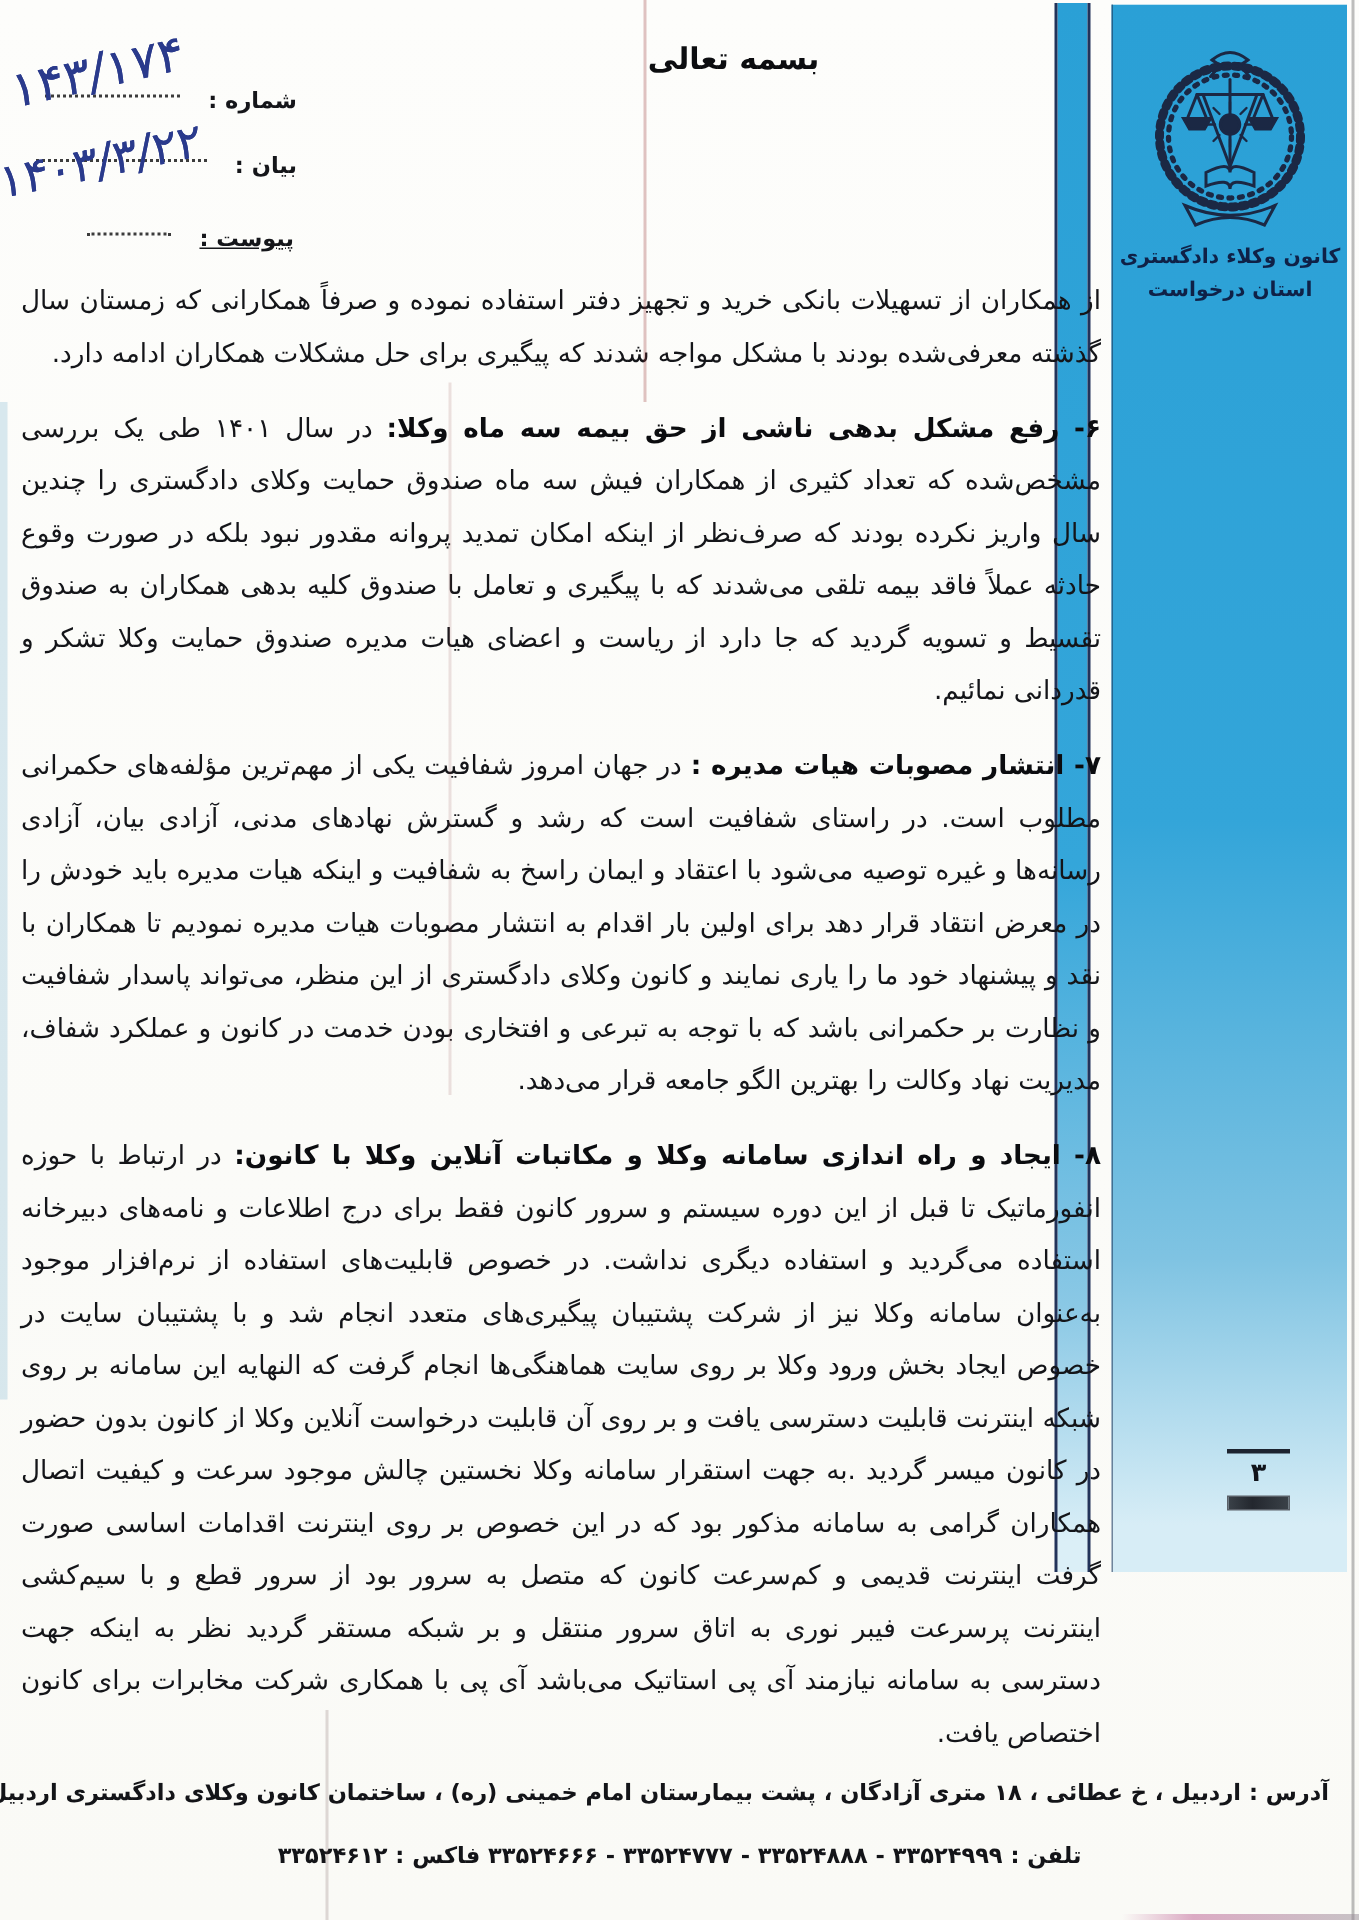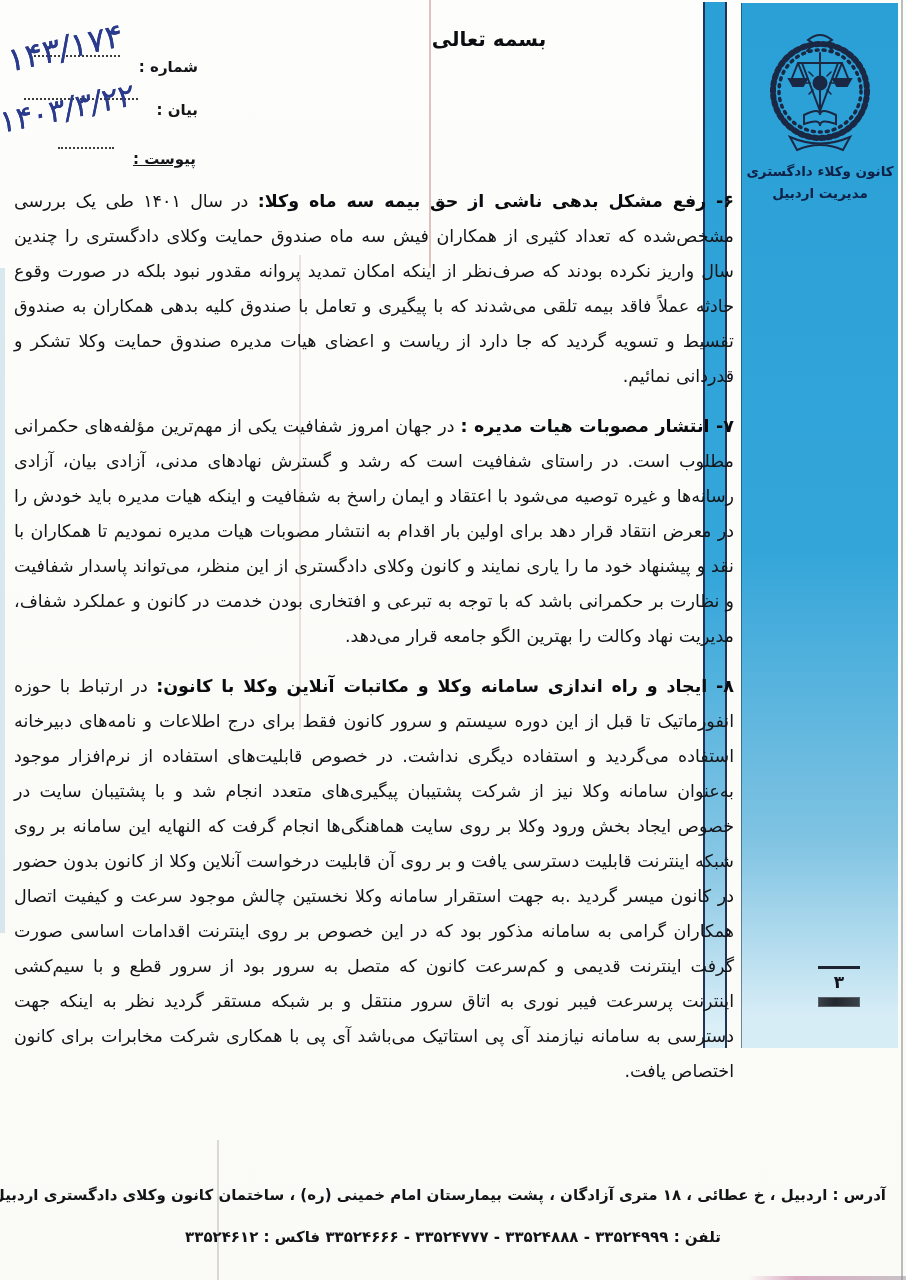--- a/index.html
+++ b/index.html
@@ -30,21 +30,21 @@
   .pagenum{position:absolute; left:818px; top:966px; width:42px; text-align:center;}
   .pn-line{border-top:3px solid #1d2430; margin-bottom:1px;}
   .pn-num{font-size:17px; font-weight:bold; color:#10131a; line-height:1.5;}
   .pn-bar{height:8px; margin-top:1px; background:linear-gradient(90deg,#3a4148,#23272e 40%,#3a4148);
           border:1px solid #5a6068;}
   
   .bism{
     position:absolute; top:27px; left:0; right:0; text-align:center;
     transform:translateX(36px); font-weight:bold; font-size:20px; color:#0c0d10;
   }
-  .f-row{position:absolute; direction:rtl; display:flex; align-items:flex-start;
+  .f-row{position:absolute; direction:rtl; display:flex; align-items:center;
          font-weight:bold; font-size:15px; color:#15161a;gap:15px;}
   .f-label{white-space:nowrap; margin-left:4px;}
   .f-dots{flex:1; border-bottom:2px dotted #3c3c3c; transform:translateY(-3px);}
   .row-num{top:58px; left:30px; width:168px;}
   .row-date{top:101px; left:24px; width:174px;}
   .row-att{top:150px; left:58px; width:138px;text-decoration:underline;}
   .hand{
     position:absolute; color:#2a3a8c; font-weight:normal; white-space:nowrap;
     text-shadow:0 0 .4px #2a3a8c;
   }
@@ -98,21 +98,21 @@
           <path d="M42 34 L60 82 M78 34 L60 82"></path>
           <circle cx="60" cy="54" r="6.5" fill="#1b2844"></circle>
           <path d="M60 44 v-5 M60 64 v5 M50 54 h-5 M70 54 h5 M53 47 l-4 -4 M67 47 l4 -4 M53 61 l-4 4 M67 61 l4 4" stroke-width="1.6"></path>
           <path d="M44 86 q16 -8 16 0 q0 -8 16 0 v9 q-16 -6 -16 2 q0 -8 -16 -2 z"></path>
           <path d="M30 108 q30 13 60 0 l-7 13 q-23 -10 -46 0 z"></path>
         </g>
       </svg>
     </div>
     <div class="org">
       <div>کانون وکلاء دادگستری</div>
-      <div>مدیریت اردبیل</div>
+      <div>استان درخواست</div>
     </div>
   </div>
   <div class="edge-right"></div>
 
   <div class="pagenum">
     <div class="pn-line"></div>
     <div class="pn-num">۳</div>
     <div class="pn-bar"></div>
   </div>
 
@@ -128,20 +128,21 @@
   </div>
   <div class="f-row row-att">
     <span class="f-label">پیوست :</span>
     <span class="f-dots"></span>
   </div>
 
   <div class="hand hand-num">۱۴۳/۱۷۴</div>
   <div class="hand hand-date">۱۴۰۳/۳/۲۲</div>
 
   <div class="body-text">
+    <p><b></b><span>از همکاران از تسهیلات بانکی خرید و تجهیز دفتر استفاده نموده و صرفاً همکارانی که زمستان سال گذشته معرفی‌شده بودند با مشکل مواجه شدند که پیگیری برای حل مشکلات همکاران ادامه دارد.</span></p>
     <p><b>۶- رفع مشکل بدهی ناشی از حق بیمه سه ماه وکلا:</b><span> در سال ۱۴۰۱ طی یک بررسی مشخص‌شده که تعداد کثیری از همکاران فیش سه ماه صندوق حمایت وکلای دادگستری را چندین سال واریز نکرده بودند که صرف‌نظر از اینکه امکان تمدید پروانه مقدور نبود بلکه در صورت وقوع حادثه عملاً فاقد بیمه تلقی می‌شدند که با پیگیری و تعامل با صندوق کلیه بدهی همکاران به صندوق تقسیط و تسویه گردید که جا دارد از ریاست و اعضای هیات مدیره صندوق حمایت وکلا تشکر و قدردانی نمائیم.</span></p>
     <p><b>۷- انتشار مصوبات هیات مدیره :</b><span> در جهان امروز شفافیت یکی از مهم‌ترین مؤلفه‌های حکمرانی مطلوب است. در راستای شفافیت است که رشد و گسترش نهادهای مدنی، آزادی بیان، آزادی رسانه‌ها و غیره توصیه می‌شود با اعتقاد و ایمان راسخ به شفافیت و اینکه هیات مدیره باید خودش را در معرض انتقاد قرار دهد برای اولین بار اقدام به انتشار مصوبات هیات مدیره نمودیم تا همکاران با نقد و پیشنهاد خود ما را یاری نمایند و کانون وکلای دادگستری از این منظر، می‌تواند پاسدار شفافیت و نظارت بر حکمرانی باشد که با توجه به تبرعی و افتخاری بودن خدمت در کانون و عملکرد شفاف، مدیریت نهاد وکالت را بهترین الگو جامعه قرار می‌دهد.</span></p>
     <p><b>۸- ایجاد و راه اندازی سامانه وکلا و مکاتبات آنلاین وکلا با کانون:</b><span> در ارتباط با حوزه انفورماتیک تا قبل از این دوره سیستم و سرور کانون فقط برای درج اطلاعات و نامه‌های دبیرخانه استفاده می‌گردید و استفاده دیگری نداشت. در خصوص قابلیت‌های استفاده از نرم‌افزار موجود به‌عنوان سامانه وکلا نیز از شرکت پشتیبان پیگیری‌های متعدد انجام شد و با پشتیبان سایت در خصوص ایجاد بخش ورود وکلا بر روی سایت هماهنگی‌ها انجام گرفت که النهایه این سامانه بر روی شبکه اینترنت قابلیت دسترسی یافت و بر روی آن قابلیت درخواست آنلاین وکلا از کانون بدون حضور در کانون میسر گردید .به جهت استقرار سامانه وکلا نخستین چالش موجود سرعت و کیفیت اتصال همکاران گرامی به سامانه مذکور بود که در این خصوص بر روی اینترنت اقدامات اساسی صورت گرفت اینترنت قدیمی و کم‌سرعت کانون که متصل به سرور بود از سرور قطع و با سیم‌کشی اینترنت پرسرعت فیبر نوری به اتاق سرور منتقل و بر شبکه مستقر گردید نظر به اینکه جهت دسترسی به سامانه نیازمند آی پی استاتیک می‌باشد آی پی با همکاری شرکت مخابرات برای کانون اختصاص یافت.</span></p>
   </div>
 
   <div class="footer">
     <div class="addr">آدرس : اردبیل ، خ عطائی ، ۱۸ متری آزادگان ، پشت بیمارستان امام خمینی (ره) ، ساختمان کانون وکلای دادگستری اردبیل</div>
     <div class="tels">تلفن : ۳۳۵۲۴۹۹۹ - ۳۳۵۲۴۸۸۸ - ۳۳۵۲۴۷۷۷ - ۳۳۵۲۴۶۶۶   فاکس : ۳۳۵۲۴۶۱۲</div>
   </div>
 

